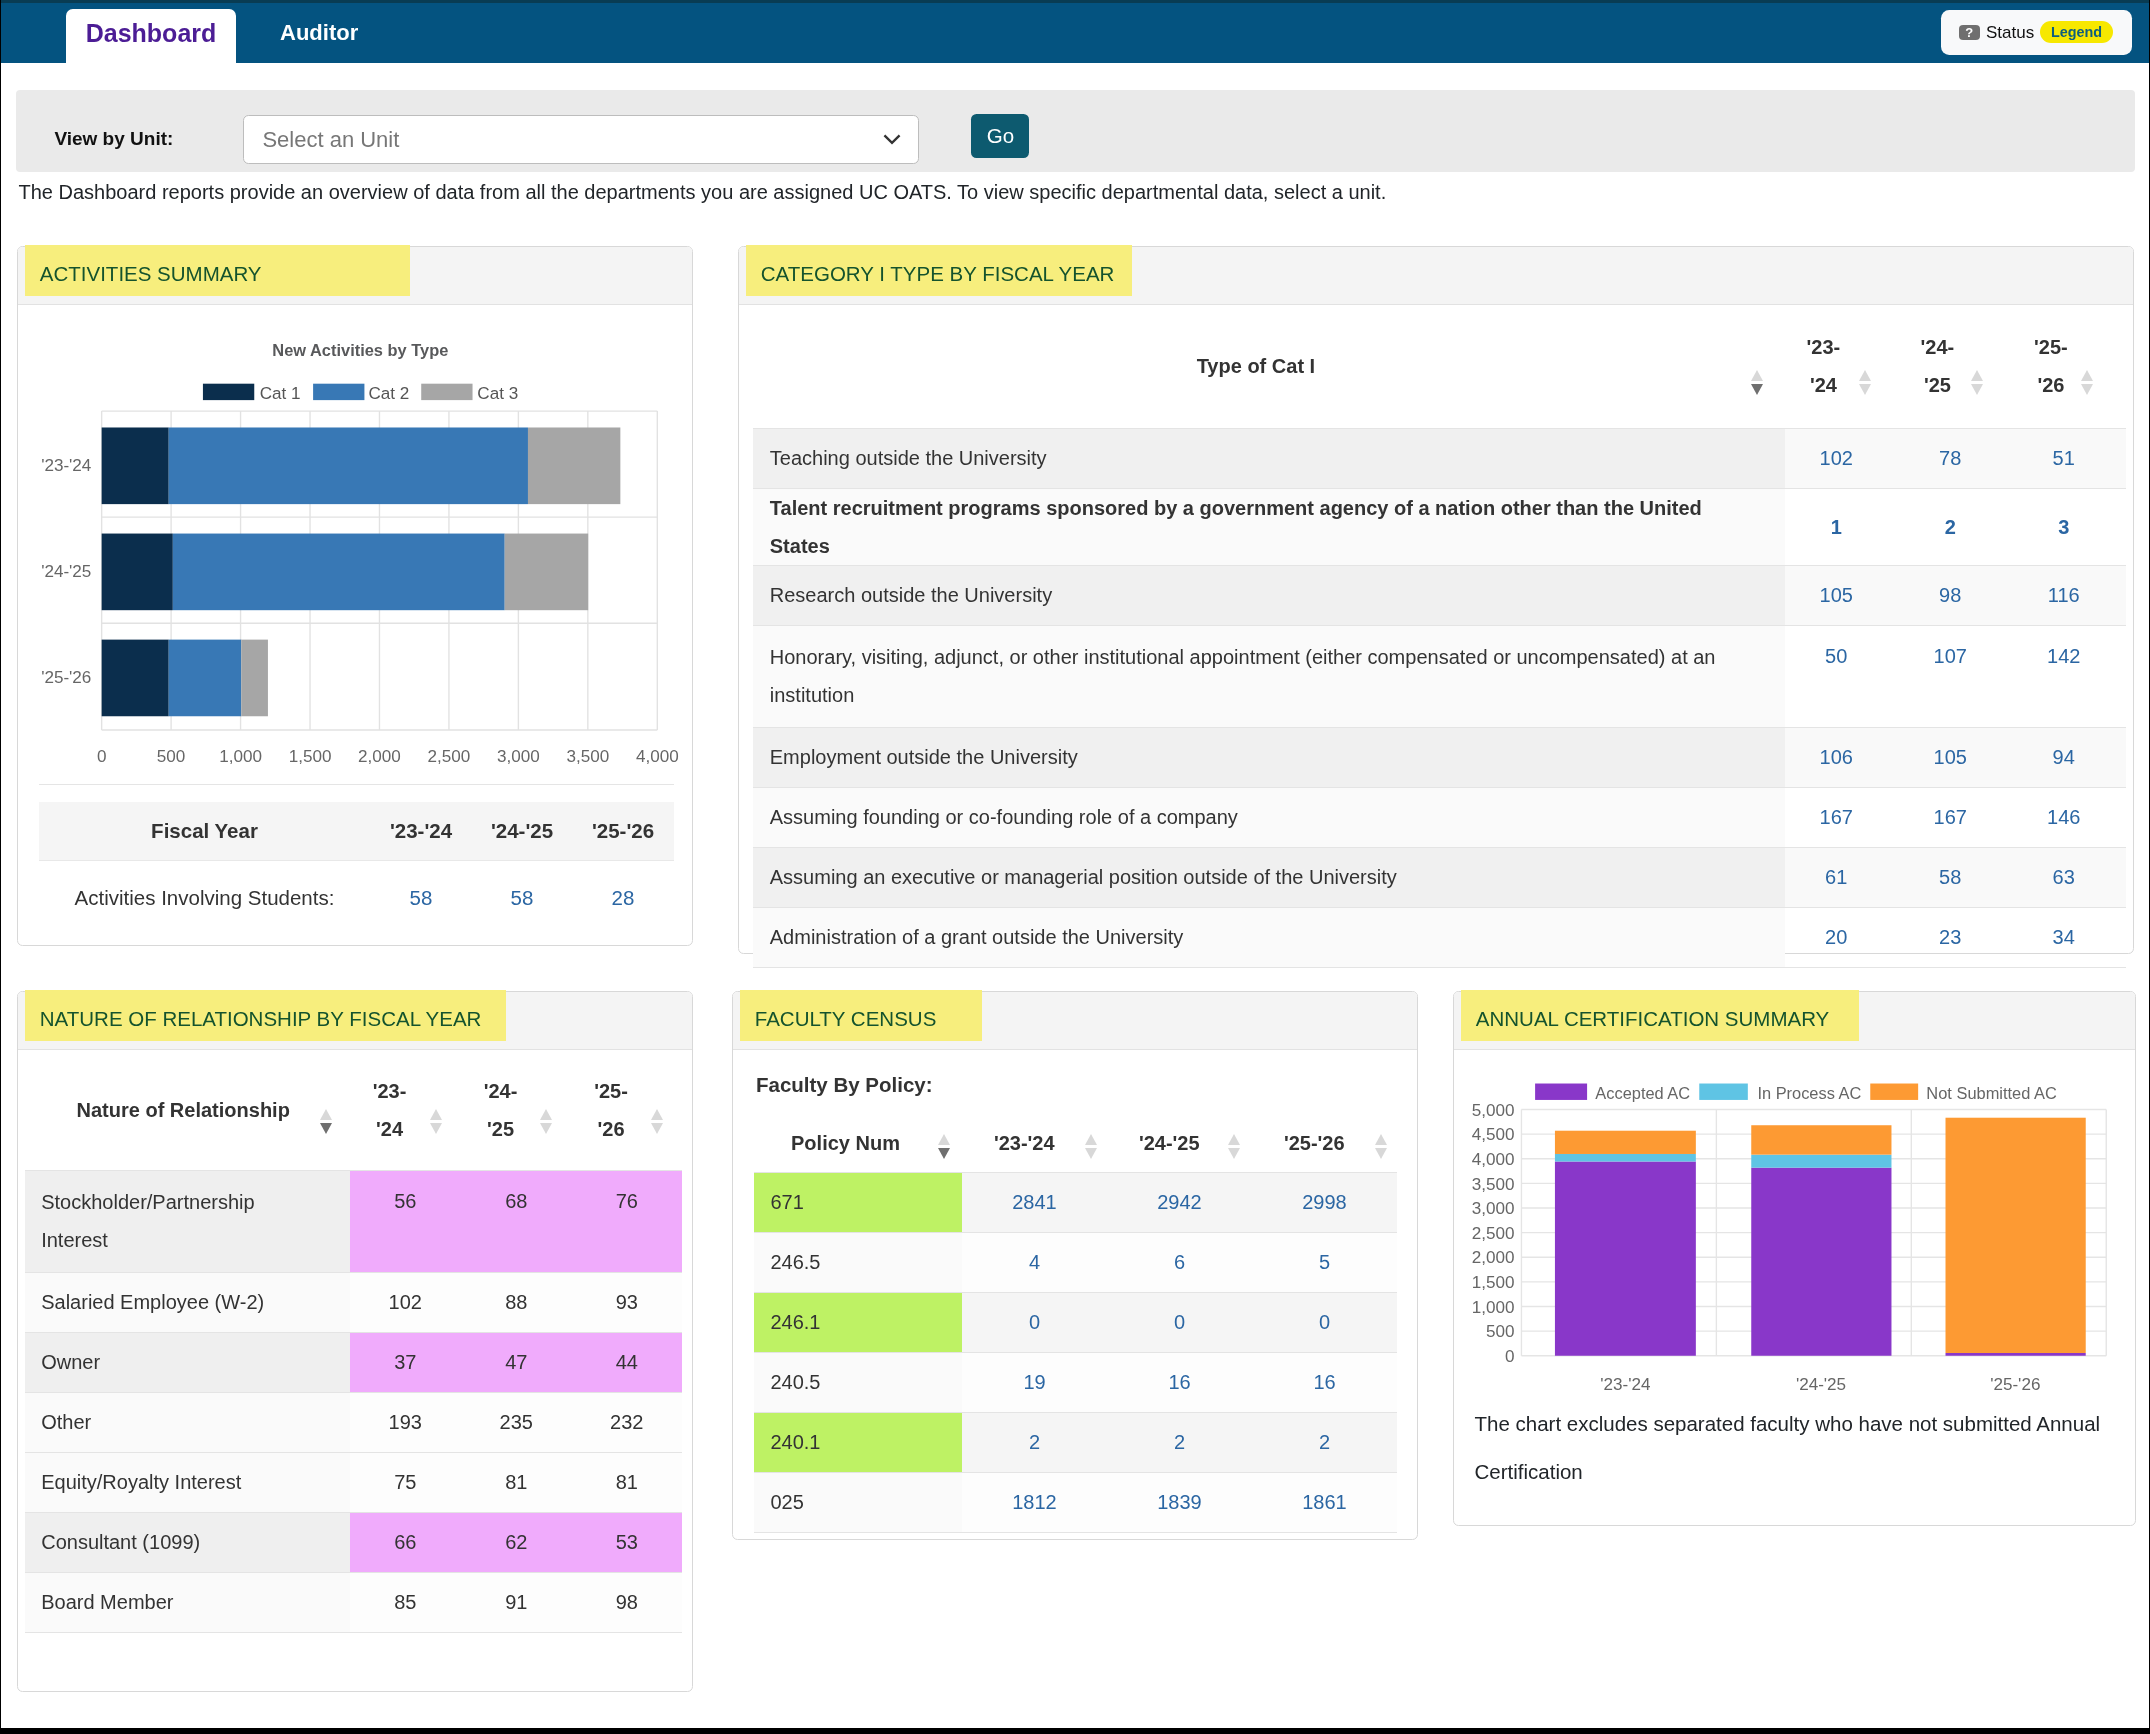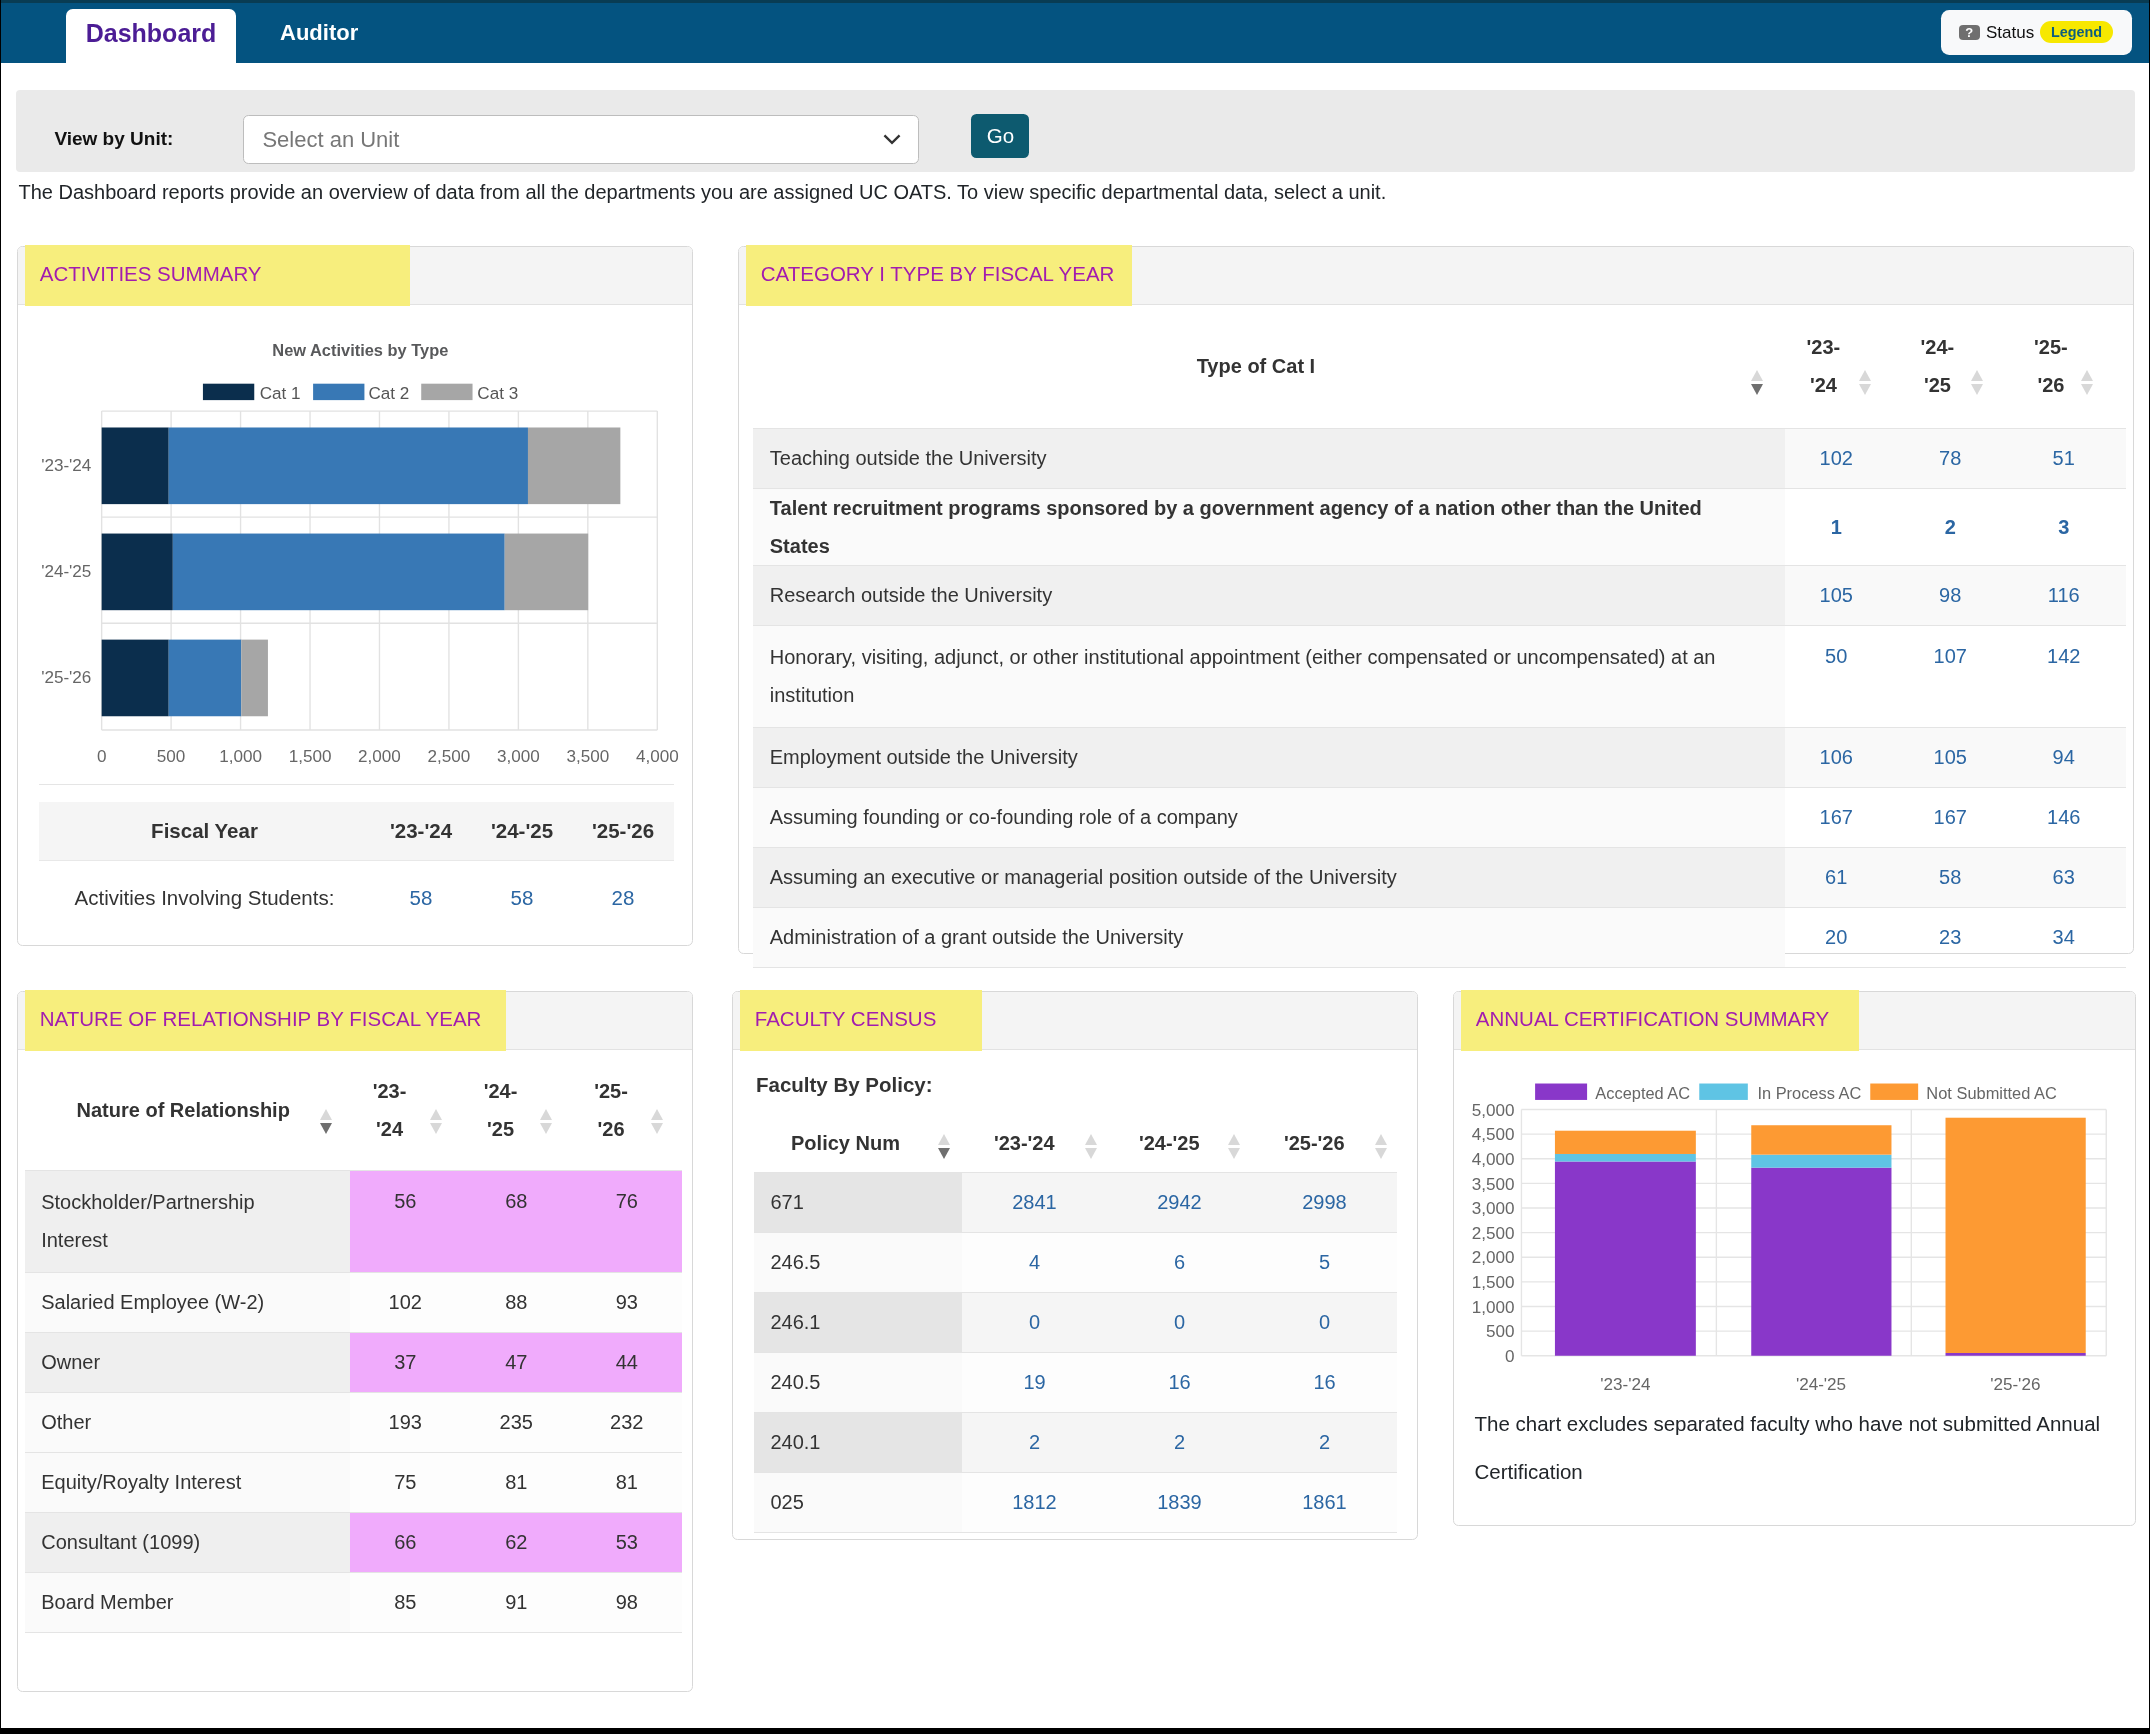--- a/index.html
+++ b/index.html
@@ -21,21 +21,21 @@
 #unitbar { position:absolute; left:16.4px; top:90px; width:2119px; height:82px; background:#eaeaea; border-radius:4.1px; }
 #unitlabel { position:absolute; left:38px; top:25px; width:178px; font-size:19px; font-weight:bold; color:#111; line-height:48px; }
 #unitsel { position:absolute; left:227px; top:25px; width:676px; height:49px; background:#fff; border:1.4px solid #bdbdbd; border-radius:5.5px; font-size:22px; color:#777; line-height:47px; padding-left:18px; }
 #chev { position:absolute; left:639px; top:18px; width:18px; height:11px; }
 #gobtn { position:absolute; left:955px; top:24px; width:58px; height:44px; background:#0d5a6f; border-radius:5.5px; color:#fff; font-size:20.5px; text-align:center; line-height:44px; }
 #intro { position:absolute; left:18.5px; top:181px; font-size:20px; color:#212529; }
 
 
 .card { position:absolute; background:#fff; border:1.4px solid #d8d8d8; border-radius:5.5px; }
 .chead { position:absolute; left:0; top:0; right:0; height:58px; background:#f4f4f4; border-bottom:1.4px solid #e2e2e2; border-radius:4.1px 4.1px 0 0; }
-.hl { position:absolute; left:6.8px; top:-2.1px; height:61px; background:#f7ee7d; color:#a21caf; font-size:20.5px; line-height:58px; padding-left:15px; }
+.hl { position:absolute; left:6.8px; top:-2.1px; height:51px; background:#f7ee7d; color:#14532d; font-size:20.5px; line-height:58px; padding-left:15px; }
 #cardA { left:17px; top:246px; width:676px; height:700px; }
 #cardB { left:738px; top:246px; width:1396px; height:708px; }
 #cardC { left:17px; top:991px; width:676px; height:701px; }
 #cardD { left:732px; top:991px; width:686px; height:549px; }
 #cardE { left:1453px; top:991px; width:683px; height:535px; }
 
 
 table { border-collapse:collapse; table-layout:fixed; font-size:20.5px; color:#333; }
 .dt { font-size:20px; }
 td,th { overflow:hidden; }
@@ -58,21 +58,21 @@
 .tblB td.lab { padding-right:27px; } .tblB td:not(.lab) { padding-right:12.3px; } .tblB th:not(.lab) { padding-right:38px; }
 .tblB tr.odd td.lab { background:#f0f0f0; }
 .tblB tr.odd td:not(.lab) { background:#f9f9f9; }
 .tblB tr.even td.lab { background:#fafafa; }
 .tblC td:not(.lab) { padding-right:0; } .tblC th:not(.lab) { padding-right:31.5px; }
 .tblC tr.odd td.lab { background:#efefef; }
 .tblC tr.odd td:not(.lab) { background:#f0abfc; }
 .tblC tr.even td.lab { background:#fafafa; }
 .tblC tr.even td:not(.lab) { background:#fdfdfd; }
 .tblD td:not(.lab) { padding-right:0; }
-.tblD tr.odd td.lab { background:#e5e5e5; }
+.tblD tr.odd td.lab { background:#bef264; }
 .tblD tr.odd td:not(.lab) { background:#f5f5f5; }
 .tblD tr.even td.lab { background:#fafafa; }
 .tblD tr.even td:not(.lab) { background:#fdfdfd; }
 
 
 #bL { position:absolute; left:0; top:0; width:1.4px; height:1734px; background:#000; }
 #bR { position:absolute; right:0; top:0; width:2.1px; height:1734px; background:#000; }
 #bB { position:absolute; left:0; bottom:0; width:2151px; height:6.2px; background:#000; }
 </style>
 </head>

